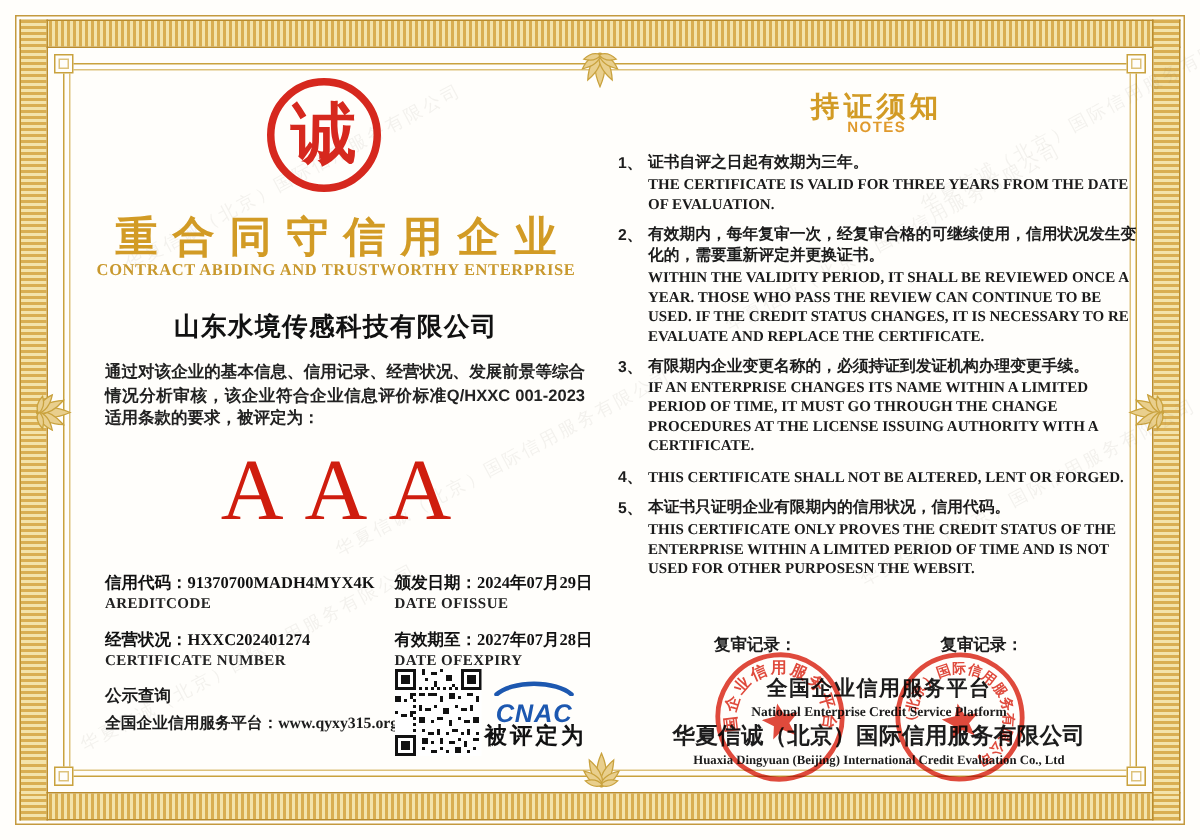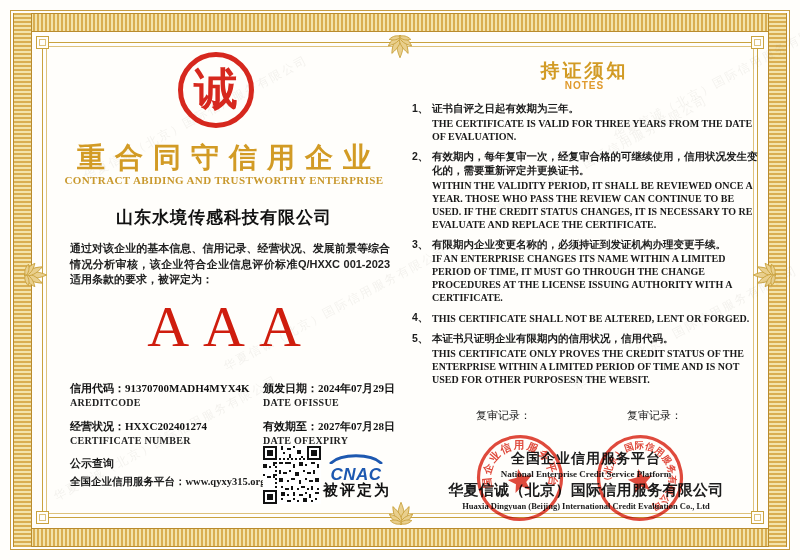--- a/index.html
+++ b/index.html
@@ -69,21 +69,21 @@
                font-weight:bold;color:#d29b25;letter-spacing:3px;}
   .notes-sub{position:absolute;left:412px;top:80px;width:345px;text-align:center;font-size:10px;
              font-weight:bold;color:#e09a2d;letter-spacing:1px;}
   .notes-list{position:absolute;left:412px;top:102px;width:348px;}
   .n-item{display:flex;margin-bottom:7px;}
   .n-num{width:20px;flex:none;font-size:10.5px;font-weight:bold;}
   .n-body{flex:1;}
   .n-zh{font-size:10.5px;font-weight:bold;line-height:1.32;}
   .n-en{font-family:"Liberation Serif",serif;font-size:10px;font-weight:600;line-height:1.3;
         margin-top:1px;color:#1a1a1a;}
-  .review{position:absolute;top:408px;font-size:11px;font-weight:normal;}
+  .review{position:absolute;top:422px;font-size:11px;font-weight:bold;}
   .review.l{left:476px;}
   .review.r{left:627px;}
   .org{position:absolute;left:410px;top:450px;width:352px;text-align:center;}
   .org-zh1{font-size:14px;font-weight:600;letter-spacing:1px;}
   .org-en1{font-family:"Liberation Serif",serif;font-size:9px;font-weight:600;margin-top:1px;}
   .org-zh2{font-size:15px;font-weight:600;margin-top:2px;letter-spacing:.3px;white-space:nowrap;}
   .org-en2{font-family:"Liberation Serif",serif;font-size:8.5px;font-weight:600;margin-top:1px;}
   .stamp{position:absolute;width:92px;height:92px;mix-blend-mode:multiply;opacity:.92;}
   .stamp.s1{left:474px;top:432px;transform:rotate(-12deg);}
   .stamp.s2{left:594px;top:432px;transform:rotate(-10deg);}

